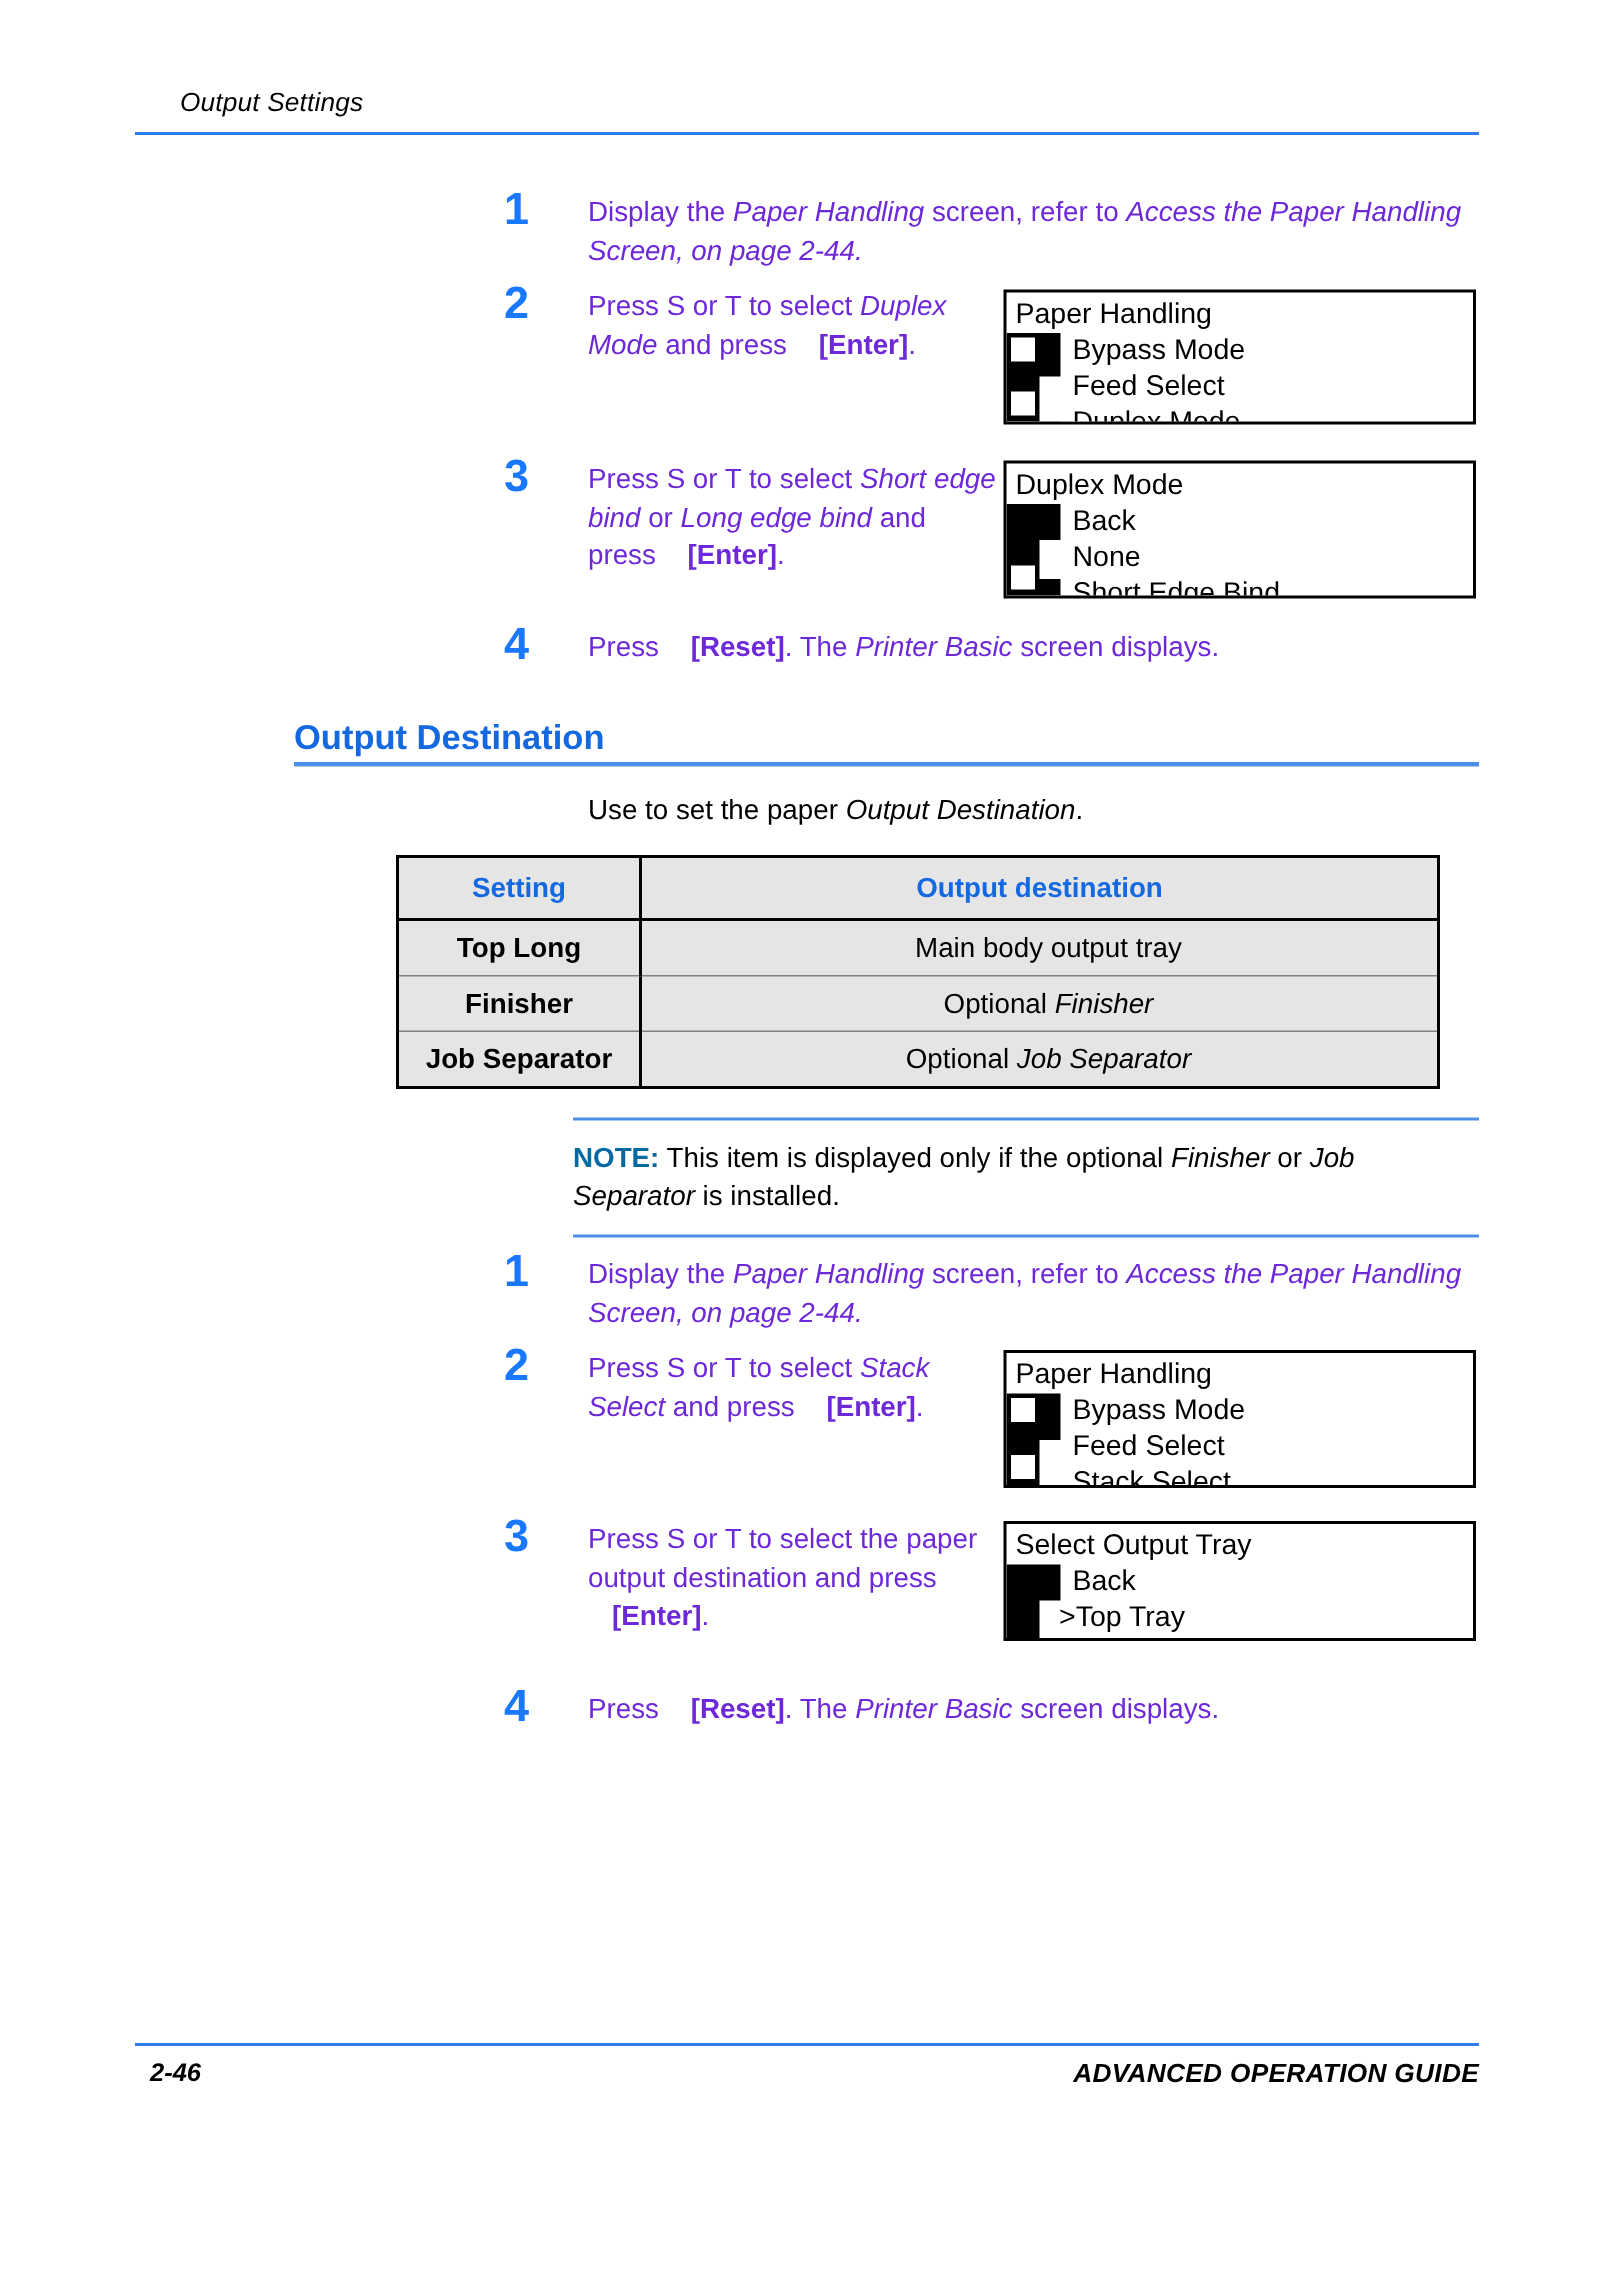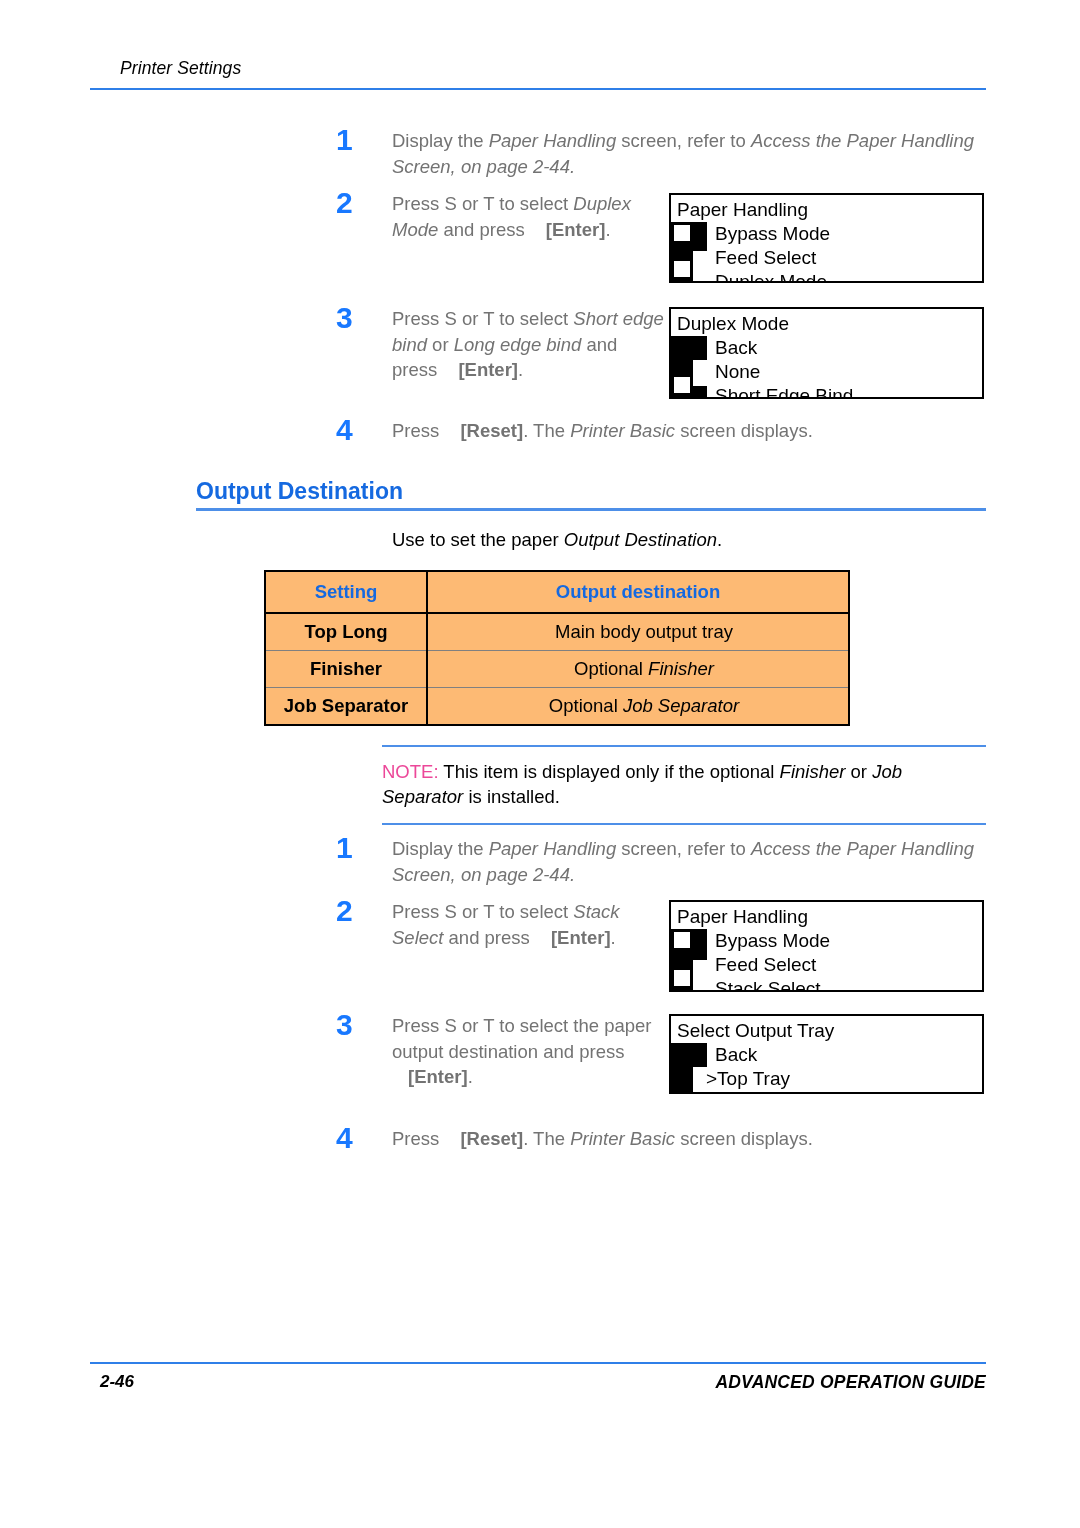--- a/index.html
+++ b/index.html
@@ -55,21 +55,21 @@
     font-weight: bold;
     color: #1878ff;
     line-height: 1;
   }
   .step-body {
     position: absolute;
     left: 392px;
     top: 3px;
     font-size: 18.5px;
     line-height: 25.5px;
-    color: #737373;
+    color: #6d28d9;
   }
   .step-body.narrow { width: 272px; }
   .step-body.wide { width: 590px; }
 
   i, .i { font-style: italic; }
   b, .b { font-weight: bold; margin-left: 16px; }
   .key { font-weight: bold; font-style: normal; }
 
   
   .lcd {
@@ -142,22 +142,22 @@
     font-size: 18.5px;
     line-height: 25px;
   }
 
   
   .tbl {
     position: absolute;
     left: 264px;
     border-collapse: collapse;
     border: 2.5px solid #000;
-    background: #fdba74;
-    width: 586px;
+    background: #e5e5e5;
+    width: 696px;
     table-layout: fixed;
   }
   .tbl th, .tbl td {
     border-left: 2.5px solid #000;
     padding: 0;
     vertical-align: middle;
   }
   .tbl th:first-child, .tbl td:first-child { border-left: none; }
   .tbl thead th {
     height: 40px;
@@ -190,22 +190,22 @@
     left: 382px;
     width: 604px;
     box-sizing: border-box;
     border-top: 2.5px solid #4d8fe8;
     border-bottom: 2.5px solid #4d8fe8;
     padding: 12px 0 14px 0;
     font-size: 18.5px;
     line-height: 25px;
   }
   .note-label {
-    font-weight: normal;
-    color: #ec4899;
+    font-weight: bold;
+    color: #0369a1;
   }
 
   
   .foot-rule {
     position: absolute;
     left: 90px;
     top: 1362px;
     width: 896px;
     height: 2px;
     background: #2f7fe8;
@@ -226,21 +226,21 @@
     font-style: italic;
     font-weight: bold;
     letter-spacing: 0.2px;
   }
 </style>
 </head>
 <body>
 
 <div class="page">
 
-  <div class="running-head">Printer Settings</div>
+  <div class="running-head">Output Settings</div>
   <div class="head-rule"></div>
 
   <div class="step" style="position:absolute;left:0;top:125px;width:1080px;height:60px;">
     <div class="step-num">1</div>
     <div class="step-body wide">
       <span>Display the </span><i>Paper Handling</i><span> screen, refer to </span><i>Access the Paper Handling</i><br><i>Screen, on page 2-44</i><i>.</i>
     </div>
   </div>
 
   <div class="step" style="position:absolute;left:0;top:188px;width:1080px;height:60px;">

